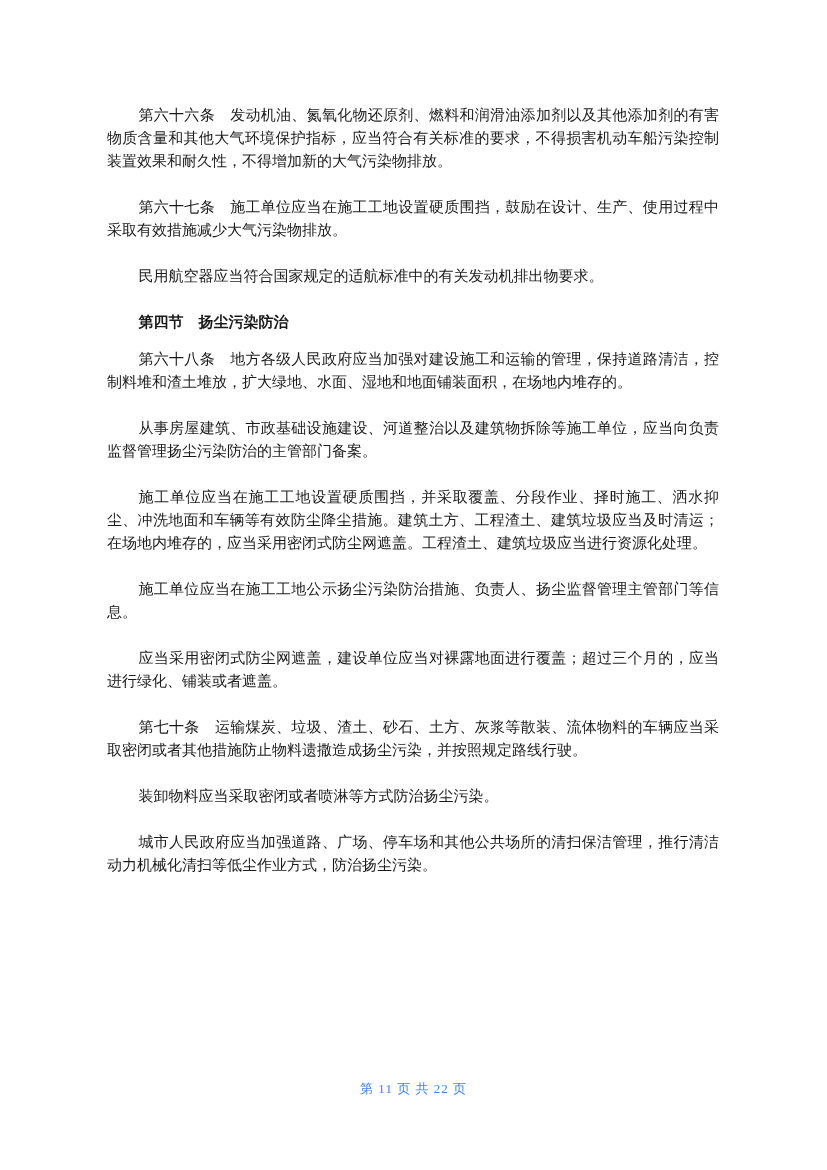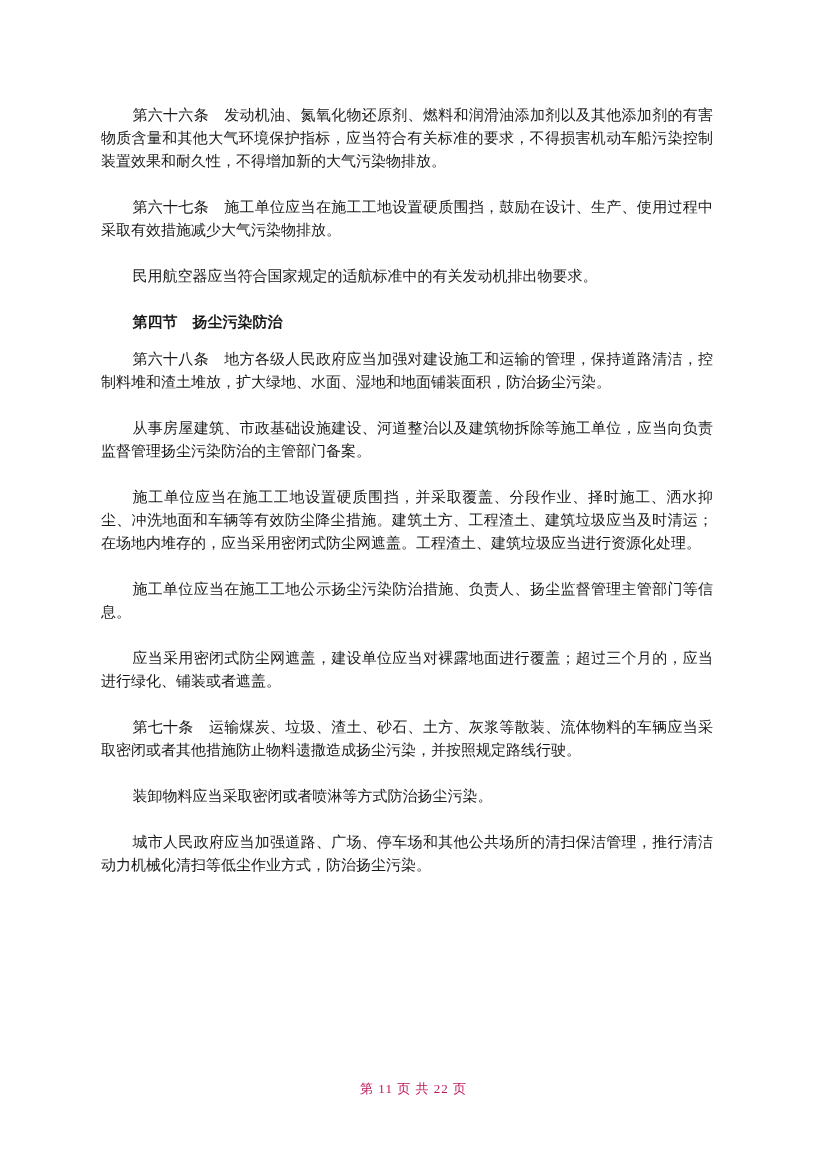--- a/index.html
+++ b/index.html
@@ -13,21 +13,21 @@
     overflow: hidden;
   }
   .page {
     position: absolute;
     left: 0; top: 0;
     width: 827px; height: 1170px;
     background: #ffffff;
   }
   .content {
     position: absolute;
-    left: 101px;
+    left: 107px;
     top: 104px;
     width: 612px;
   }
   .para {
     font-size: 15px;
     line-height: 23px;
     text-align: justify;
     text-justify: inter-ideograph;
     text-indent: 2.1em;
     margin-bottom: 23px;
@@ -42,34 +42,34 @@
     margin-bottom: 14px;
   }
   .footer {
     position: absolute;
     left: 0;
     top: 1080px;
     width: 827px;
     text-align: center;
     font-size: 13px;
     line-height: 18px;
-    color: #be185d;
+    color: #3b82f6;
     letter-spacing: 1px;
   }
 </style>
 </head>
 <body>
 
 <div class="page">
   <div class="content">
     <p class="para">第六十六条　发动机油、氮氧化物还原剂、燃料和润滑油添加剂以及其他添加剂的有害物质含量和其他大气环境保护指标，应当符合有关标准的要求，不得损害机动车船污染控制装置效果和耐久性，不得增加新的大气污染物排放。</p>
     <p class="para">第六十七条　施工单位应当在施工工地设置硬质围挡，鼓励在设计、生产、使用过程中采取有效措施减少大气污染物排放。</p>
     <p class="para">民用航空器应当符合国家规定的适航标准中的有关发动机排出物要求。</p>
     <h3 class="heading">第四节　扬尘污染防治</h3>
-    <p class="para">第六十八条　地方各级人民政府应当加强对建设施工和运输的管理，保持道路清洁，控制料堆和渣土堆放，扩大绿地、水面、湿地和地面铺装面积，防治扬尘污染。</p>
+    <p class="para">第六十八条　地方各级人民政府应当加强对建设施工和运输的管理，保持道路清洁，控制料堆和渣土堆放，扩大绿地、水面、湿地和地面铺装面积，在场地内堆存的。</p>
     <p class="para">从事房屋建筑、市政基础设施建设、河道整治以及建筑物拆除等施工单位，应当向负责监督管理扬尘污染防治的主管部门备案。</p>
     <p class="para">施工单位应当在施工工地设置硬质围挡，并采取覆盖、分段作业、择时施工、洒水抑尘、冲洗地面和车辆等有效防尘降尘措施。建筑土方、工程渣土、建筑垃圾应当及时清运；在场地内堆存的，应当采用密闭式防尘网遮盖。工程渣土、建筑垃圾应当进行资源化处理。</p>
     <p class="para">施工单位应当在施工工地公示扬尘污染防治措施、负责人、扬尘监督管理主管部门等信息。</p>
     <p class="para">应当采用密闭式防尘网遮盖，建设单位应当对裸露地面进行覆盖；超过三个月的，应当进行绿化、铺装或者遮盖。</p>
     <p class="para">第七十条　运输煤炭、垃圾、渣土、砂石、土方、灰浆等散装、流体物料的车辆应当采取密闭或者其他措施防止物料遗撒造成扬尘污染，并按照规定路线行驶。</p>
     <p class="para">装卸物料应当采取密闭或者喷淋等方式防治扬尘污染。</p>
     <p class="para">城市人民政府应当加强道路、广场、停车场和其他公共场所的清扫保洁管理，推行清洁动力机械化清扫等低尘作业方式，防治扬尘污染。</p>
   </div>
   <div class="footer">第 11 页 共 22 页</div>
 </div>

